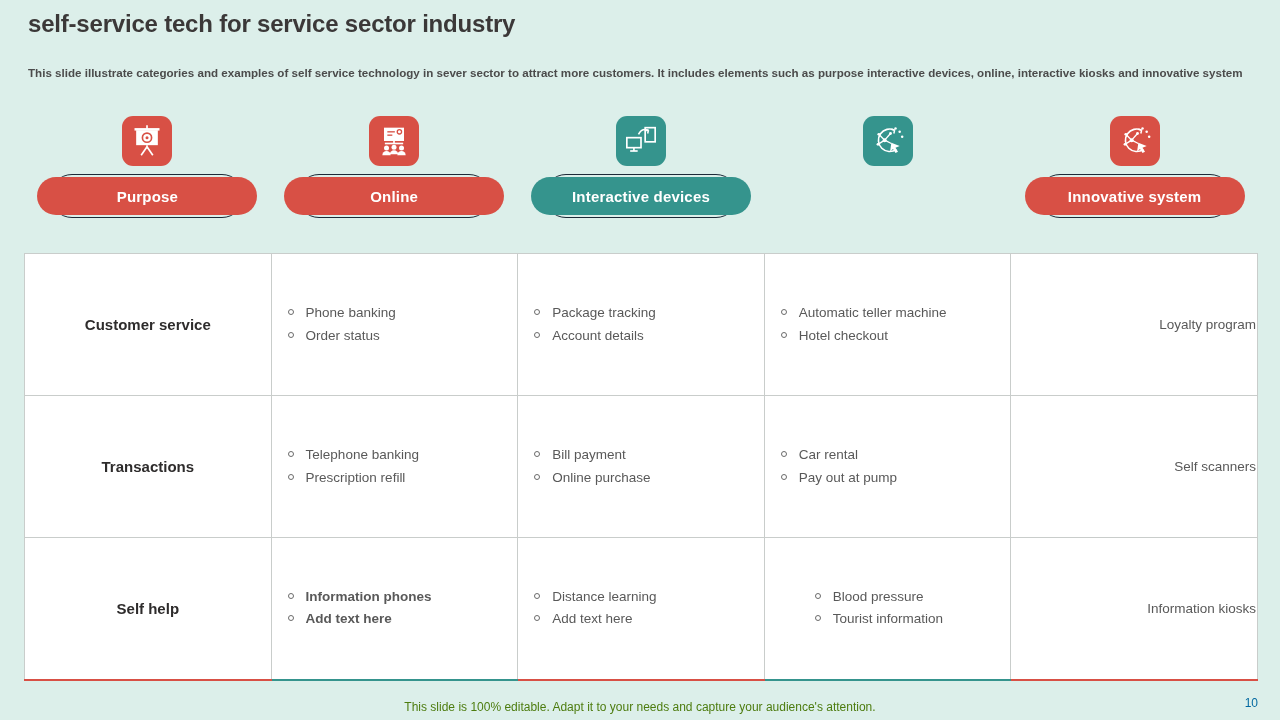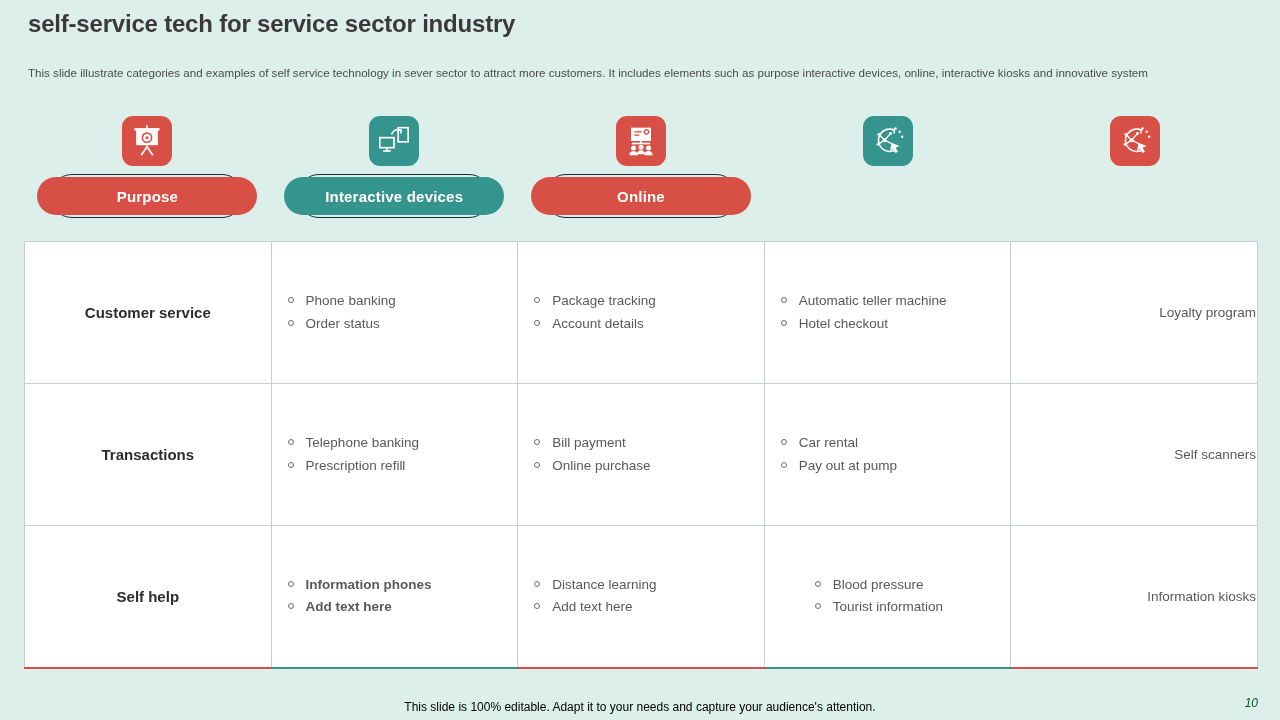--- a/index.html
+++ b/index.html
@@ -11,21 +11,21 @@
     position: relative;
     overflow: hidden;
   }
   .title {
     position: absolute; left: 28px; top: 10px;
     font-size: 24px; font-weight: 700; color: #3B3838;
     letter-spacing: -0.2px;
   }
   .subtitle {
     position: absolute; left: 28px; top: 66px; width: 1224px;
-    font-size: 11.6px; color: #4B4B4B;
+    font-size: 11.6px; color: #4B4B4B; font-weight: bold;
   }
   .cat-row {
     position: absolute; left: 24px; top: 116px; width: 1234px;
     display: flex;
   }
   .cat { flex: 1 1 0; display: flex; flex-direction: column; align-items: center; }
   .tile {
     width: 50px; height: 50px; border-radius: 11px;
     display: flex; align-items: center; justify-content: center;
   }
@@ -41,42 +41,43 @@
   .pill.red  .pill-fill { background: #D85045; }
   .pill.teal .pill-fill { background: #35948D; }
   .pill-outline {
     position: absolute; left: 13px; right: 13px; top: -3px; bottom: -3px;
     border: 1.4px solid #1D2A38; border-radius: 22px;
   }
   .table-wrap { position: absolute; left: 24px; top: 241px; width: 1234px; }
   table.grid {
     border-collapse: collapse; width: 100%; table-layout: fixed;
     background: #FFFFFF;
+    margin-top: 12px;
   }
   table.grid td {
     border: 1px solid #C9CDCB; height: 142px; vertical-align: middle;
   }
   td.row-head {
     text-align: center; font-weight: 700; font-size: 15px; color: #2E2C2C;
   }
   td.bullets { padding: 0 8px 0 14px; border-radius: 10px; }
   ul.blist { list-style: none; margin: 0; padding: 0; font-size: 13.5px; color: #595959; }
   ul.blist li { display: flex; align-items: flex-start; margin: 4px 0; line-height: 1.35; }
   .bdot {
     width: 6px; height: 6px; border: 1.2px solid #6B6B6B; border-radius: 50%;
     margin: 5px 12px 0 2px; flex: 0 0 auto;
   }
   td.plain { text-align: right; font-size: 13.5px; color: #595959; }
   .footer {
     position: absolute; left: 0; right: 0; bottom: 6px;
-    text-align: center; font-size: 12px; color: #000000;
+    text-align: center; font-size: 12px; color: #4d7c0f;
   }
   .page-num {
     position: absolute; right: 22px; bottom: 10px;
-    font-size: 12px; color: #14532d; font-style: italic;
+    font-size: 12px; color: #0369a1;
   }
 </style>
 </head>
 <body>
 
 <div class="title">self-service tech for service sector industry</div>
 <div class="subtitle">This slide illustrate categories and examples of self service technology in sever sector to attract more customers. It includes elements such as purpose interactive devices, online, interactive kiosks and innovative system</div>
 
 <div class="cat-row">
     <div class="cat">
@@ -88,37 +89,20 @@
           <circle cx="24" cy="20" r="5.5" fill="none" stroke="var(--tile)" stroke-width="2"></circle>
           <circle cx="24" cy="20" r="1.8" fill="var(--tile)"></circle>
           <line x1="24" y1="29" x2="24" y2="33" stroke="#fff" stroke-width="2"></line>
           <line x1="24" y1="31" x2="17" y2="41" stroke="#fff" stroke-width="2"></line>
           <line x1="24" y1="31" x2="31" y2="41" stroke="#fff" stroke-width="2"></line>
         </svg>
       </div>
       <div class="pill red">
         <div class="pill-outline"></div>
         <div class="pill-fill">Purpose</div>
-      </div>
-    </div>
-    <div class="cat">
-      <div class="tile teal">
-        <svg viewBox="0 0 48 48" fill="none" stroke="#fff" stroke-width="2">
-          <rect x="7" y="20" width="17" height="12"></rect>
-          <line x1="15.5" y1="32" x2="15.5" y2="36"></line>
-          <line x1="11" y1="36" x2="20" y2="36"></line>
-          <rect x="29" y="8" width="12" height="17"></rect>
-          <path d="M21 16 Q25 8 33 11"></path>
-          <path d="M33 11 l-4.5 0.5 M33 11 l-1 4" stroke-width="1.8"></path>
-          <path d="M27 36 Q21 40 15 38" opacity="0"></path>
-        </svg>
-      </div>
-      <div class="pill teal">
-        <div class="pill-outline"></div>
-        <div class="pill-fill">Interactive devices</div>
       </div>
     </div>
     <div class="cat">
       <div class="tile red">
         <svg viewBox="0 0 48 48">
           <rect x="12" y="8" width="24" height="16" fill="#fff"></rect>
           <line x1="16" y1="13" x2="25" y2="13" stroke="var(--tile)" stroke-width="1.6"></line>
           <line x1="16" y1="17" x2="22" y2="17" stroke="var(--tile)" stroke-width="1.6"></line>
           <circle cx="30.5" cy="13" r="2.6" fill="none" stroke="var(--tile)" stroke-width="1.6"></circle>
           <line x1="24" y1="24" x2="24" y2="27" stroke="#fff" stroke-width="2"></line>
@@ -127,20 +111,37 @@
           <path d="M10 41 a5 5 0 0 1 10 0 z" fill="#fff"></path>
           <circle cx="24" cy="31.5" r="3" fill="#fff"></circle>
           <path d="M19 40 a5 5 0 0 1 10 0 z" fill="#fff"></path>
           <circle cx="33" cy="32.5" r="3" fill="#fff"></circle>
           <path d="M28 41 a5 5 0 0 1 10 0 z" fill="#fff"></path>
         </svg>
       </div>
       <div class="pill red">
         <div class="pill-outline"></div>
         <div class="pill-fill">Online</div>
+      </div>
+    </div>
+    <div class="cat">
+      <div class="tile teal">
+        <svg viewBox="0 0 48 48" fill="none" stroke="#fff" stroke-width="2">
+          <rect x="7" y="20" width="17" height="12"></rect>
+          <line x1="15.5" y1="32" x2="15.5" y2="36"></line>
+          <line x1="11" y1="36" x2="20" y2="36"></line>
+          <rect x="29" y="8" width="12" height="17"></rect>
+          <path d="M21 16 Q25 8 33 11"></path>
+          <path d="M33 11 l-4.5 0.5 M33 11 l-1 4" stroke-width="1.8"></path>
+          <path d="M27 36 Q21 40 15 38" opacity="0"></path>
+        </svg>
+      </div>
+      <div class="pill teal">
+        <div class="pill-outline"></div>
+        <div class="pill-fill">Interactive devices</div>
       </div>
     </div>
     <div class="cat">
       <div class="tile teal">
         <svg viewBox="0 0 48 48">
           <path d="M32 11 A13.5 13.5 0 1 0 34 34" fill="none" stroke="#fff" stroke-width="2"></path>
           <path d="M32 11 l-4 -1 M32 11 l-1 4" stroke="#fff" stroke-width="1.8" fill="none"></path>
           <circle cx="20" cy="23" r="2.4" fill="#fff"></circle>
           <line x1="20" y1="23" x2="13" y2="16" stroke="#fff" stroke-width="1.6"></line>
           <line x1="20" y1="23" x2="12" y2="28" stroke="#fff" stroke-width="1.6"></line>
@@ -168,20 +169,24 @@
           <line x1="20" y1="23" x2="28" y2="27" stroke="#fff" stroke-width="1.6"></line>
           <circle cx="13" cy="16" r="1.7" fill="#fff"></circle>
           <circle cx="12" cy="28" r="1.7" fill="#fff"></circle>
           <circle cx="27" cy="15" r="1.7" fill="#fff"></circle>
           <circle cx="33" cy="9" r="1.5" fill="#fff"></circle>
           <circle cx="38" cy="13" r="1.5" fill="#fff"></circle>
           <circle cx="41" cy="19" r="1.5" fill="#fff"></circle>
           <path d="M28 26 l10 4 -5 2 3 5 -3 1.5 -3-5 -3.5 3 z" fill="#fff"></path>
         </svg>
       </div>
+      <div class="pill red">
+        <div class="pill-outline"></div>
+        <div class="pill-fill">Innovative system</div>
+      </div>
     </div>
   </div>
 
 <div class="table-wrap">
   <table class="grid">
     <tbody>
         <tr>
           <td class="row-head">Customer service</td>
           <td class="bullets">
             <ul class="blist">

